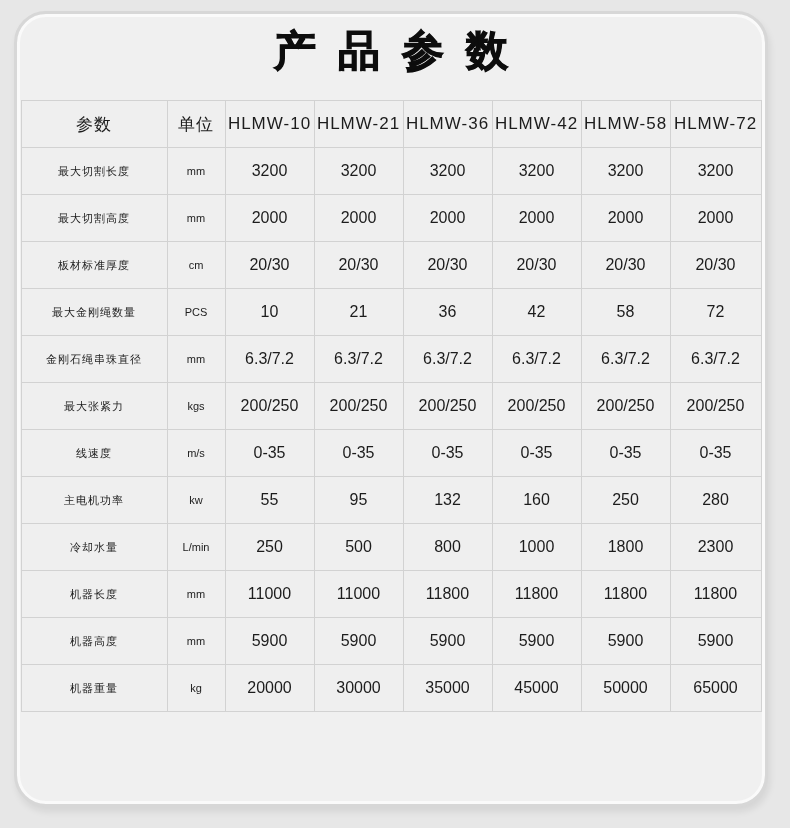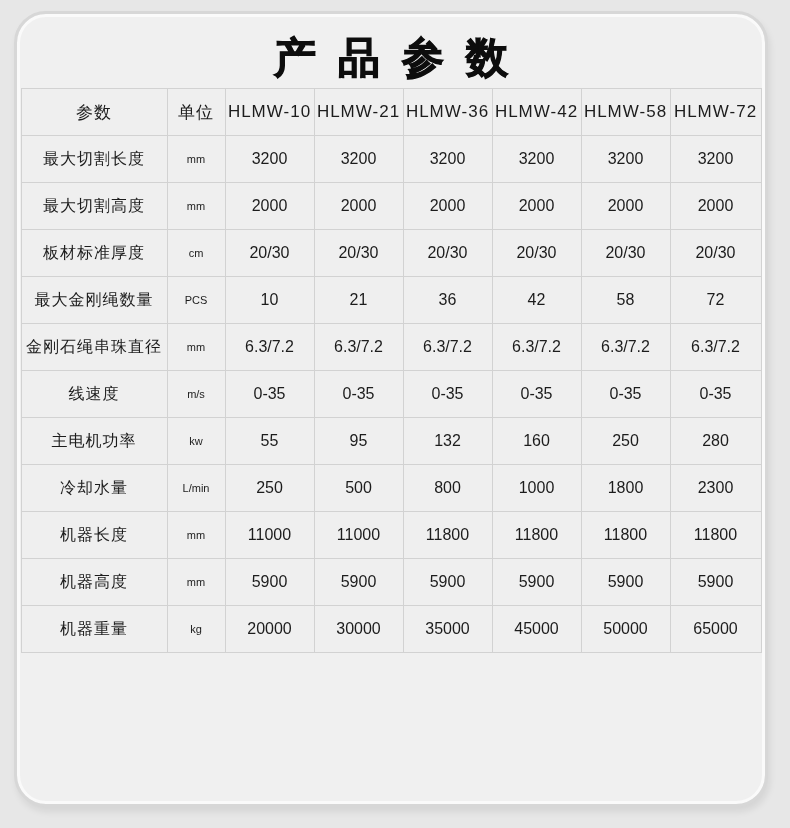--- a/index.html
+++ b/index.html
@@ -20,33 +20,33 @@
     top: 11px;
     width: 754px;
     height: 796px;
     background: #f0f0f0;
     border: 3px solid #d7d7d7;
     border-radius: 32px;
     box-shadow: inset 0 0 0 3px #fafafa, 2px 5px 7px rgba(0,0,0,0.08);
     box-sizing: border-box;
   }
   .page-title {
-    margin-top: 16px;
+    margin-top: 9px;
     text-align: center;
     font-size: 42px;
     font-weight: 900;
     color: #0d0d0d;
     letter-spacing: 22px;
     padding-left: 22px; 
     white-space: nowrap;
     -webkit-text-stroke: 1px #0d0d0d;
   }
   table.params {
     width: 740px;
-    margin: 2px auto 0 auto;
+    margin: 21px auto 0 auto;
     border-collapse: collapse;
     table-layout: fixed;
   }
   table.params th,
   table.params td {
     border: 1px solid #d2d2d2;
     background: #efefef;
     text-align: center;
     vertical-align: middle;
     padding: 0;
@@ -54,21 +54,21 @@
     font-weight: normal;
     height: 46px;
     overflow: hidden;
     white-space: nowrap;
   }
   table.params th {
     font-size: 17px;
     letter-spacing: 1px;
   }
   td.param-cell {
-    font-size: 16px;
+    font-size: 11px;
     letter-spacing: 1px;
   }
   td.unit-cell {
     font-size: 11px;
   }
   td.value-cell {
     font-size: 16px;
   }
 </style>
 </head>
@@ -145,20 +145,30 @@
           <td class="param-cell">金刚石绳串珠直径</td>
           <td class="unit-cell">mm</td>
           <td class="value-cell">6.3/7.2</td>
           <td class="value-cell">6.3/7.2</td>
           <td class="value-cell">6.3/7.2</td>
           <td class="value-cell">6.3/7.2</td>
           <td class="value-cell">6.3/7.2</td>
           <td class="value-cell">6.3/7.2</td>
         </tr>
         <tr>
+          <td class="param-cell">最大张紧力</td>
+          <td class="unit-cell">kgs</td>
+          <td class="value-cell">200/250</td>
+          <td class="value-cell">200/250</td>
+          <td class="value-cell">200/250</td>
+          <td class="value-cell">200/250</td>
+          <td class="value-cell">200/250</td>
+          <td class="value-cell">200/250</td>
+        </tr>
+        <tr>
           <td class="param-cell">线速度</td>
           <td class="unit-cell">m/s</td>
           <td class="value-cell">0-35</td>
           <td class="value-cell">0-35</td>
           <td class="value-cell">0-35</td>
           <td class="value-cell">0-35</td>
           <td class="value-cell">0-35</td>
           <td class="value-cell">0-35</td>
         </tr>
         <tr>

